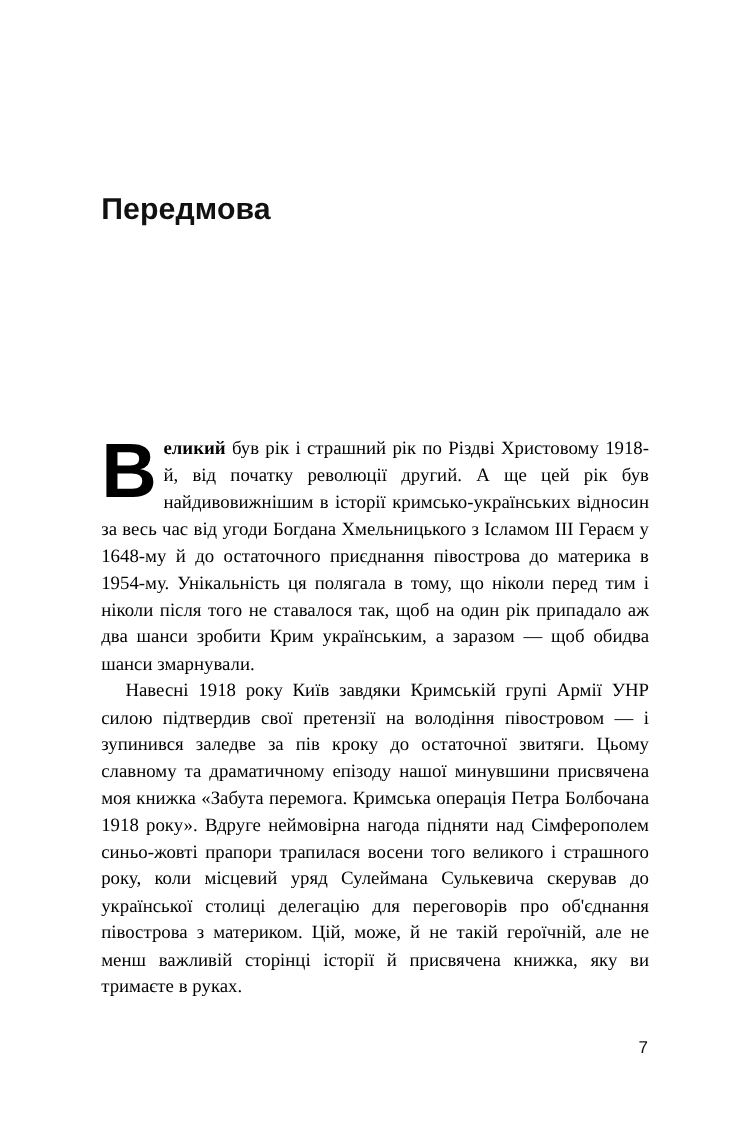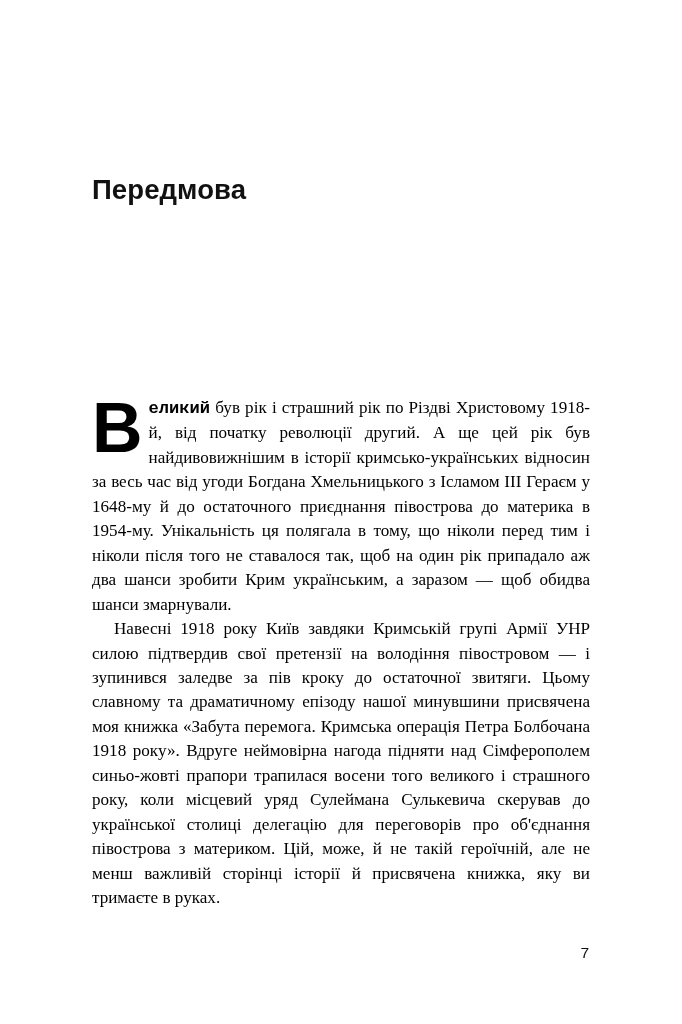--- a/index.html
+++ b/index.html
@@ -74,21 +74,20 @@
     line-height: 56px;
     height: 58px;
     margin: 4px 7px 0 0;
     padding: 0;
     color: #000000;
     letter-spacing: -1px;
   }
 
   .lead-bold {
     font-weight: bold;
-    font-family: Liberation Mono, monospace;
   }
 
   
   .folio {
     position: absolute;
     left: 0;
     top: 944px;
     width: 589px;
     text-align: right;
     font-family: "Liberation Sans", "DejaVu Sans", sans-serif;

